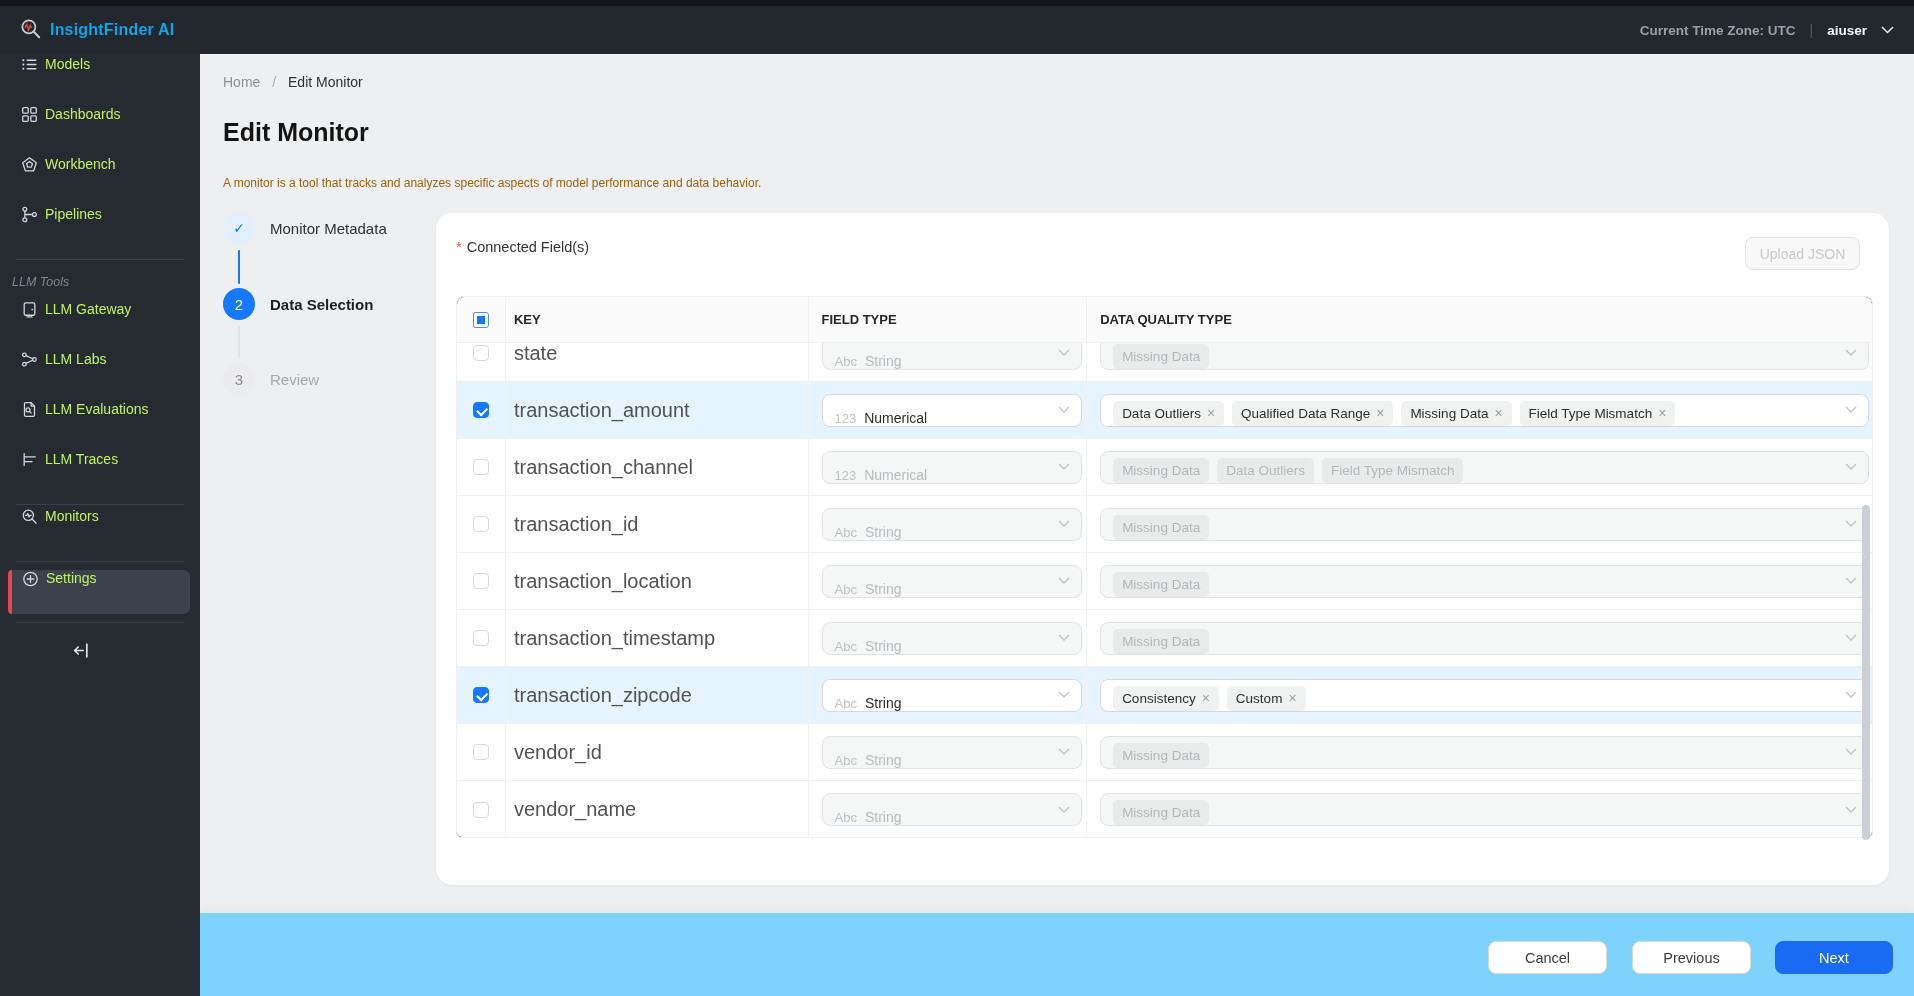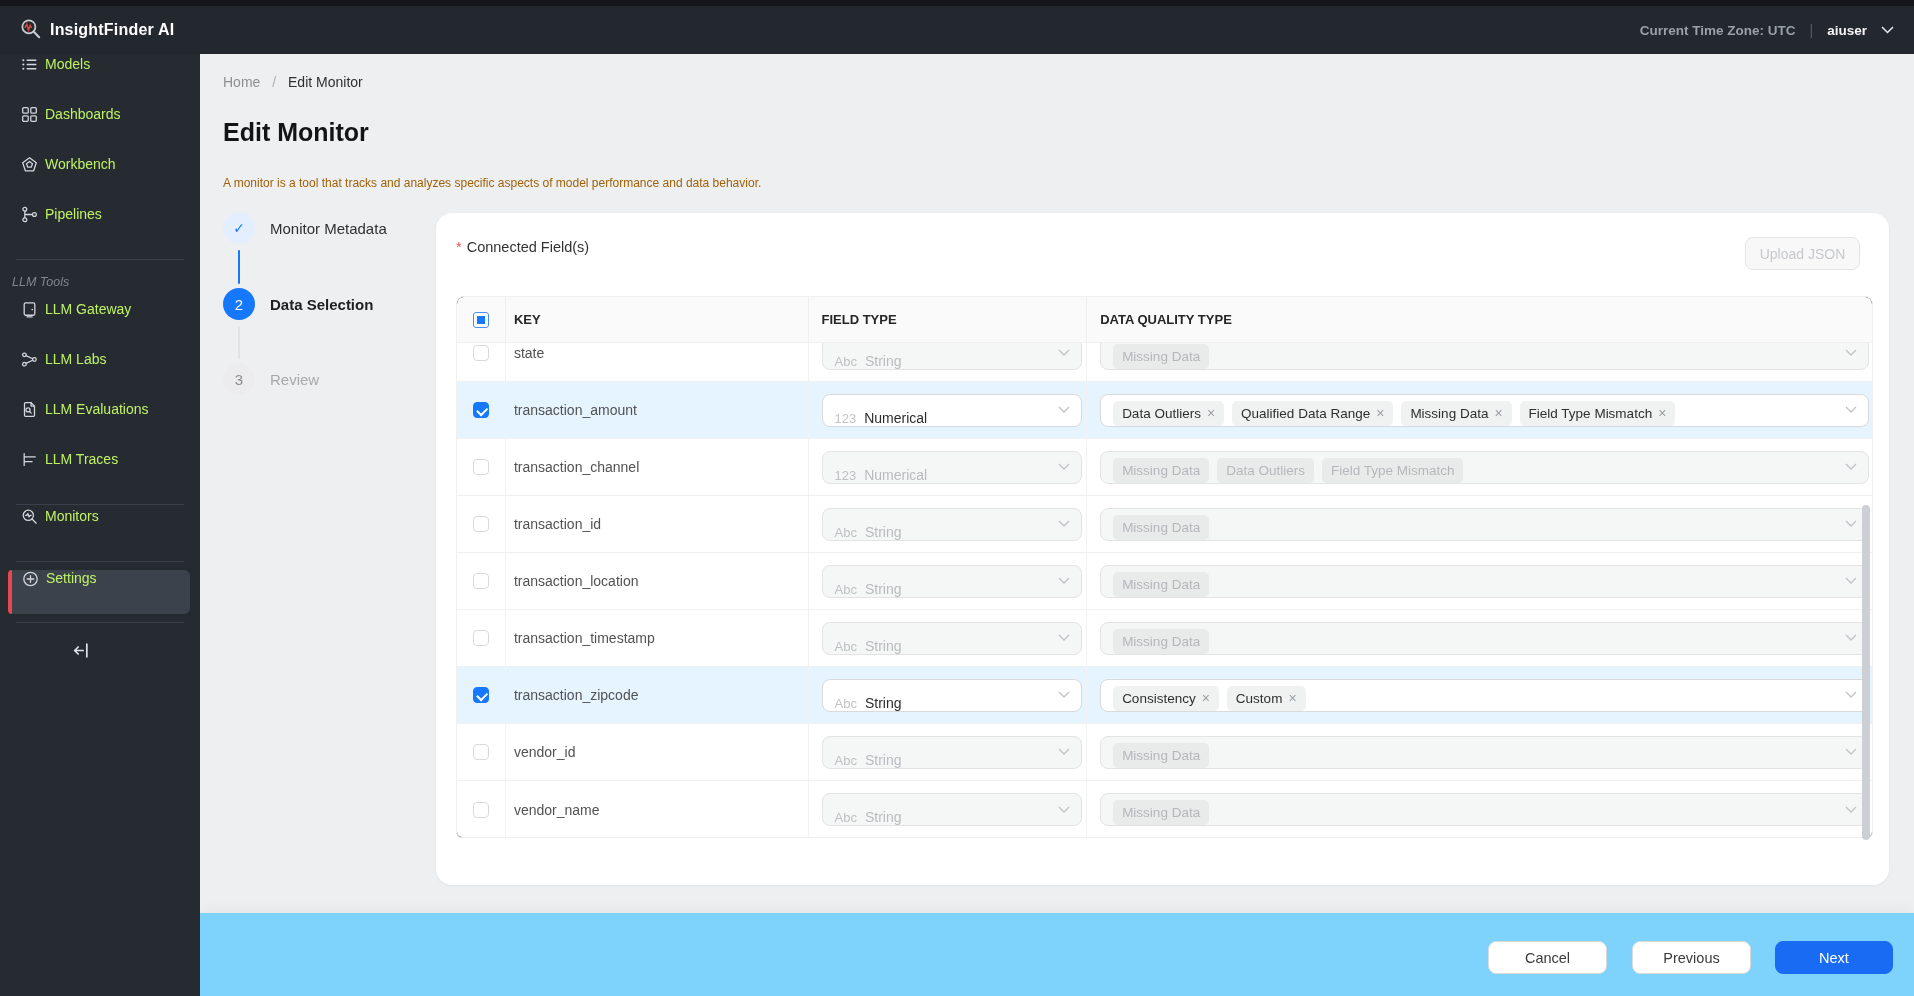--- a/index.html
+++ b/index.html
@@ -13,21 +13,21 @@
 
   
   .topbar {
     position:absolute; left:0; top:0; width:1914px; height:54px;
     background:#23272e; z-index:30;
     display:flex; align-items:center; justify-content:space-between;
     padding:6px 20px 0 20px;
   }
   .topbar::before { content:""; position:absolute; left:0; top:0; right:0; height:6px; background:#14161b; }
   .logo-wrap { display:flex; align-items:center; gap:9px; }
-  .logo-text { color:#ffffff; font-size:16px; font-weight:700; letter-spacing:.2px; }
+  .logo-text { color:#0ea5e9; font-size:16px; font-weight:700; letter-spacing:.2px; }
   .topbar-right { display:flex; align-items:center; gap:14px; }
   .tz-label { color:#99a0a8; font-size:13.5px; font-weight:700; }
   .tb-sep { color:#565c66; font-size:14px; }
   .user-name { color:#f5f6f8; font-size:13.5px; font-weight:700; }
   .user-chev svg { display:block; }
 
   
   .sidebar {
     position:absolute; left:0; top:54px; width:200px; height:942px;
     background:#262b32; z-index:20; padding-top:2px;
@@ -104,21 +104,21 @@
   .trow { display:flex; height:57px; align-items:center; border-bottom:1px solid #f0f0f0; background:#fff; }
   .trow:last-child { border-bottom:none; }
   .trow.selected { background:#e6f4ff; }
   .trow.clipped { margin-top:-18px; }
   .cell { height:100%; display:flex; align-items:center; }
   .col-cb  { width:49px; justify-content:center; border-right:1px solid #f2f2f2; }
   .col-key { width:303px; padding-left:8px; border-right:1px solid #f2f2f2; }
   .col-field { width:279px; padding-left:13px; border-right:1px solid #f2f2f2; }
   .col-quality { width:786px; padding-left:13px; }
   .thead .col-cb, .thead .col-key, .thead .col-field { border-right:1px solid #efefef; }
-  .key-text { font-size:14px; color:#525252; }
+  .key-text { font-size:20px; color:#525252; }
 
   
   .cb { width:16px; height:16px; border-radius:4px; border:1px solid #d9d9d9; background:#fff; position:relative; cursor:pointer; display:block; }
   .cb.checked { background:#1677ff; border-color:#1677ff; }
   .cb.checked::after {
     content:""; position:absolute; left:3px; top:3.5px; width:8px; height:4.5px;
     border-left:2px solid #fff; border-bottom:2px solid #fff; transform:rotate(-45deg);
   }
   .cb.indeterminate { border-color:#4a90f7; border-radius:3px; }
   .cb.indeterminate::after {

